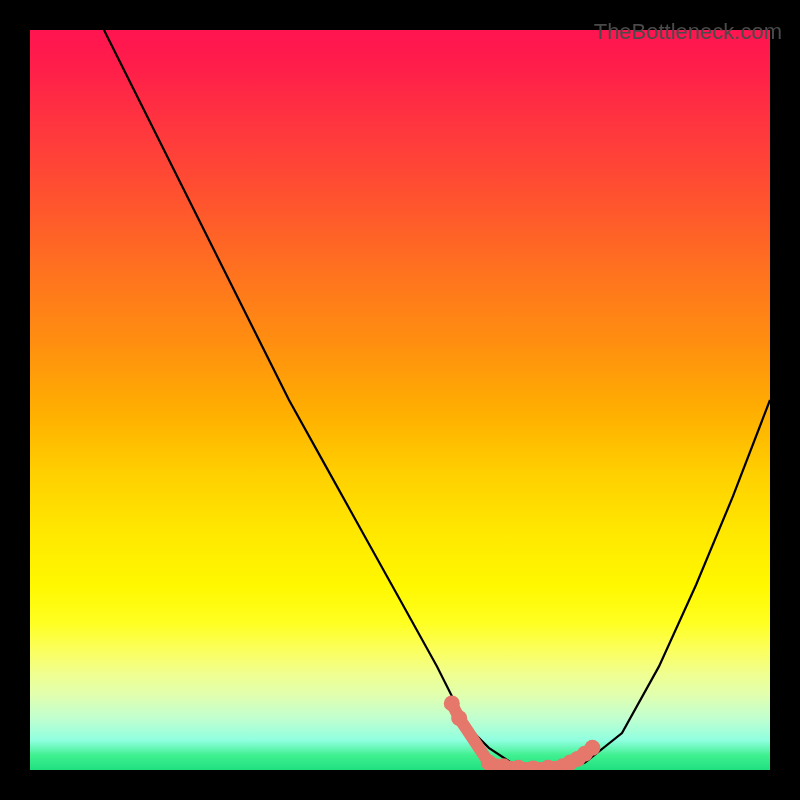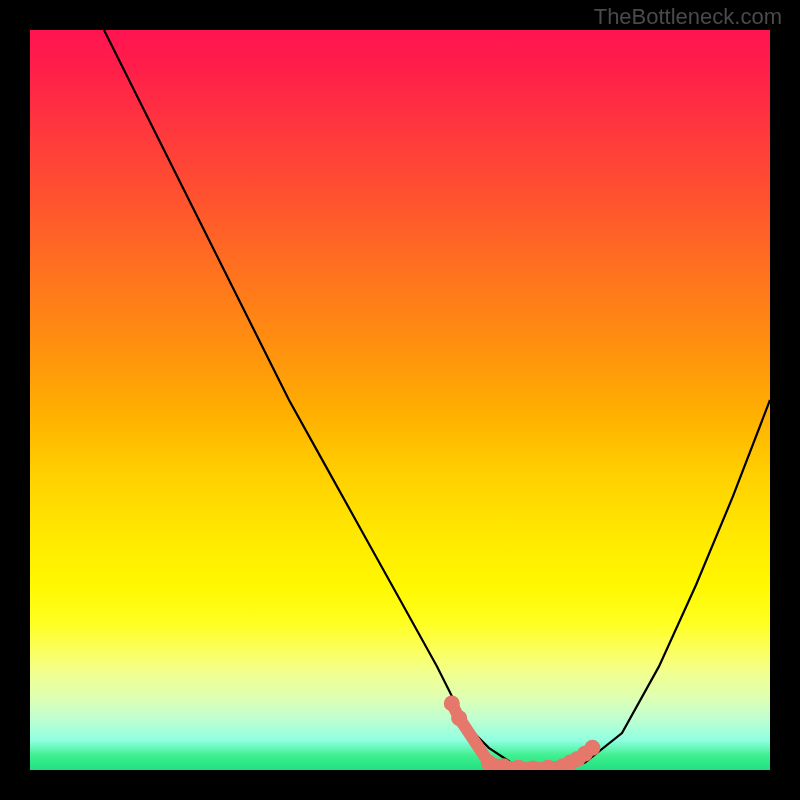--- a/index.html
+++ b/index.html
@@ -6,21 +6,21 @@
   body {
     width: 800px;
     height: 800px;
     background: #000;
     position: relative;
     overflow: hidden;
     font-family: Arial, sans-serif;
   }
   .watermark {
     position: absolute;
-    top: 4px;
+    top: 19px;
     right: 18px;
     color: #4a4a4a;
     font-size: 22px;
     font-weight: 500;
     z-index: 10;
   }
   .plot-area {
     position: absolute;
     left: 30px;
     top: 30px;

